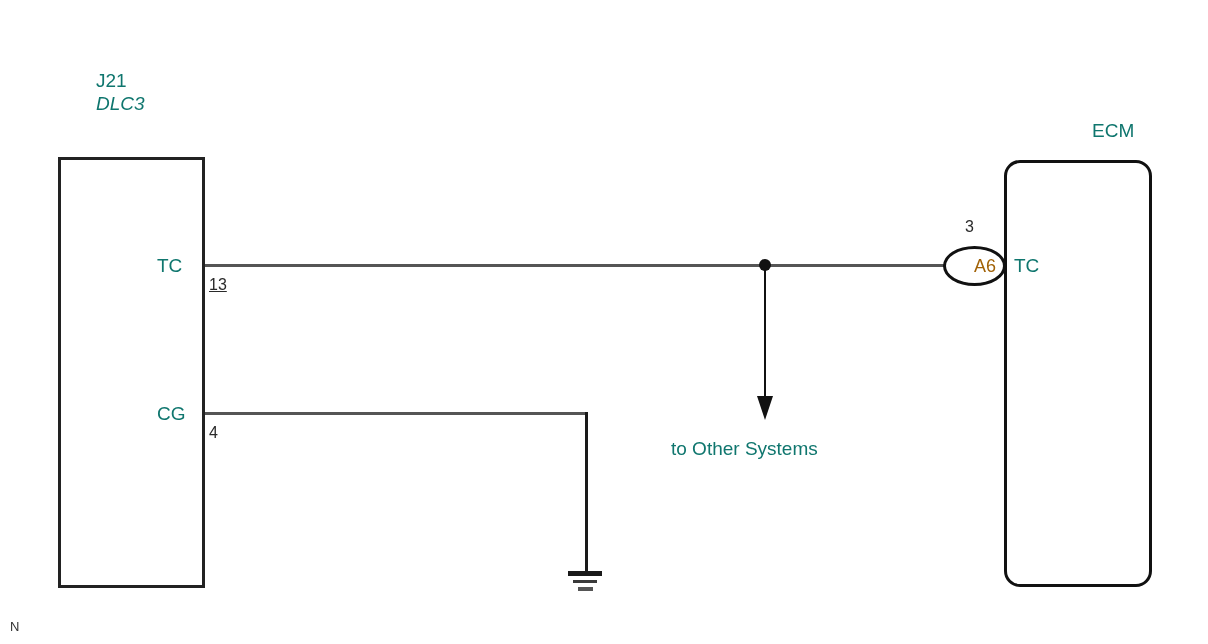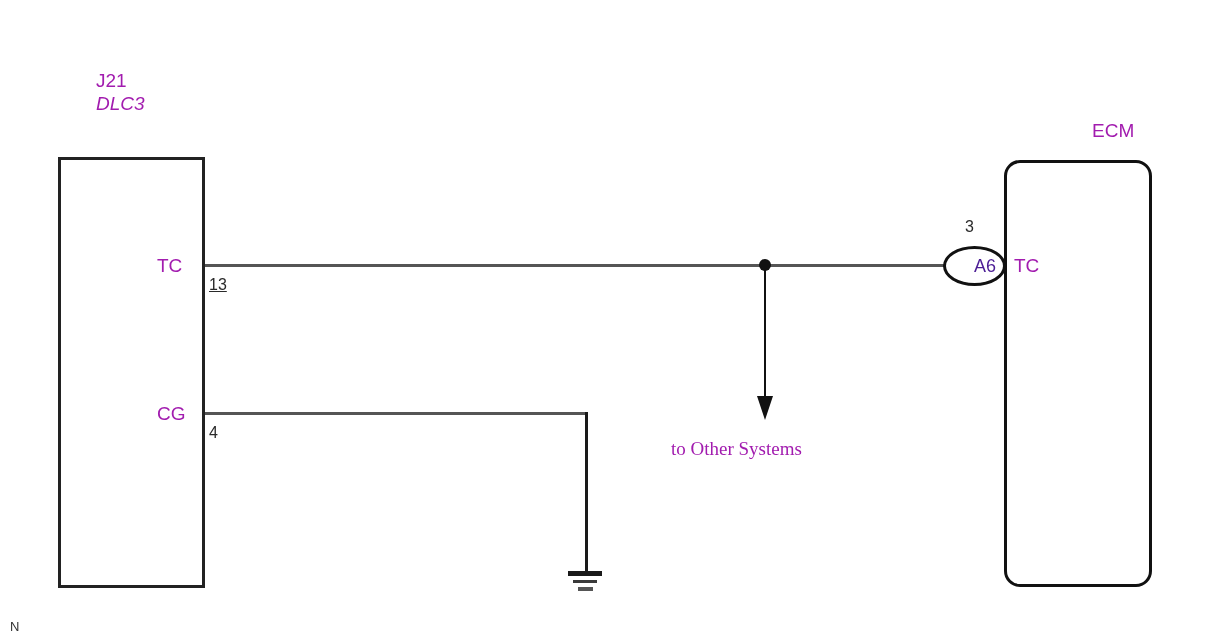--- a/index.html
+++ b/index.html
@@ -10,21 +10,21 @@
   #canvas {
     position: relative;
     width: 1208px;
     height: 644px;
     background: #ffffff;
     font-family: "Liberation Sans", sans-serif;
     overflow: hidden;
   }
   .lbl {
     position: absolute;
-    color: #a21caf;
+    color: #0f766e;
     font-size: 19px;
     line-height: 1;
     white-space: nowrap;
   }
   .lbl-sm {
     position: absolute;
     color: #2a2a2a;
     font-size: 16px;
     line-height: 1;
     white-space: nowrap;
@@ -113,21 +113,21 @@
     border: 3px solid #111111;
     border-radius: 50%;
     background: #ffffff;
     box-sizing: border-box;
     display: flex;
     align-items: center;
     justify-content: center;
   }
   #a6-oval span {
     font-size: 18px;
-    color: #4c1d95;
+    color: #a16207;
     line-height: 1;
     margin-left: 21px;
   }
 
   
   .gnd-bar {
     position: absolute;
     background: #1a1a1a;
   }
   #gnd-bar-1 { left: 568px; top: 571px; width: 34px; height: 5px; }
@@ -153,21 +153,21 @@
 
   <div class="wire-h" style="left:205px; top:264px; width:740px;"></div>
 
   <div class="wire-h" style="left:205px; top:412px; width:383px;"></div>
 
   <div class="wire-v-dark" style="left:585px; top:412px; height:161px;"></div>
 
   <div id="branch-dot"></div>
   <div id="branch-line"></div>
   <div id="branch-arrow"></div>
-  <div class="lbl" style="left:671px; top:439px;font-family:Liberation Serif, serif;">to Other Systems</div>
+  <div class="lbl" style="left:671px; top:439px;">to Other Systems</div>
 
   <div class="gnd-bar" id="gnd-bar-1"></div>
   <div class="gnd-bar" id="gnd-bar-2"></div>
   <div class="gnd-bar" id="gnd-bar-3"></div>
 
   <div class="lbl" style="left:1048px; top:121px;margin-left:44px;">ECM</div>
 
   <div id="ecm-box"></div>
 
   <div class="lbl-sm" style="left:965px; top:219px;">3</div>

